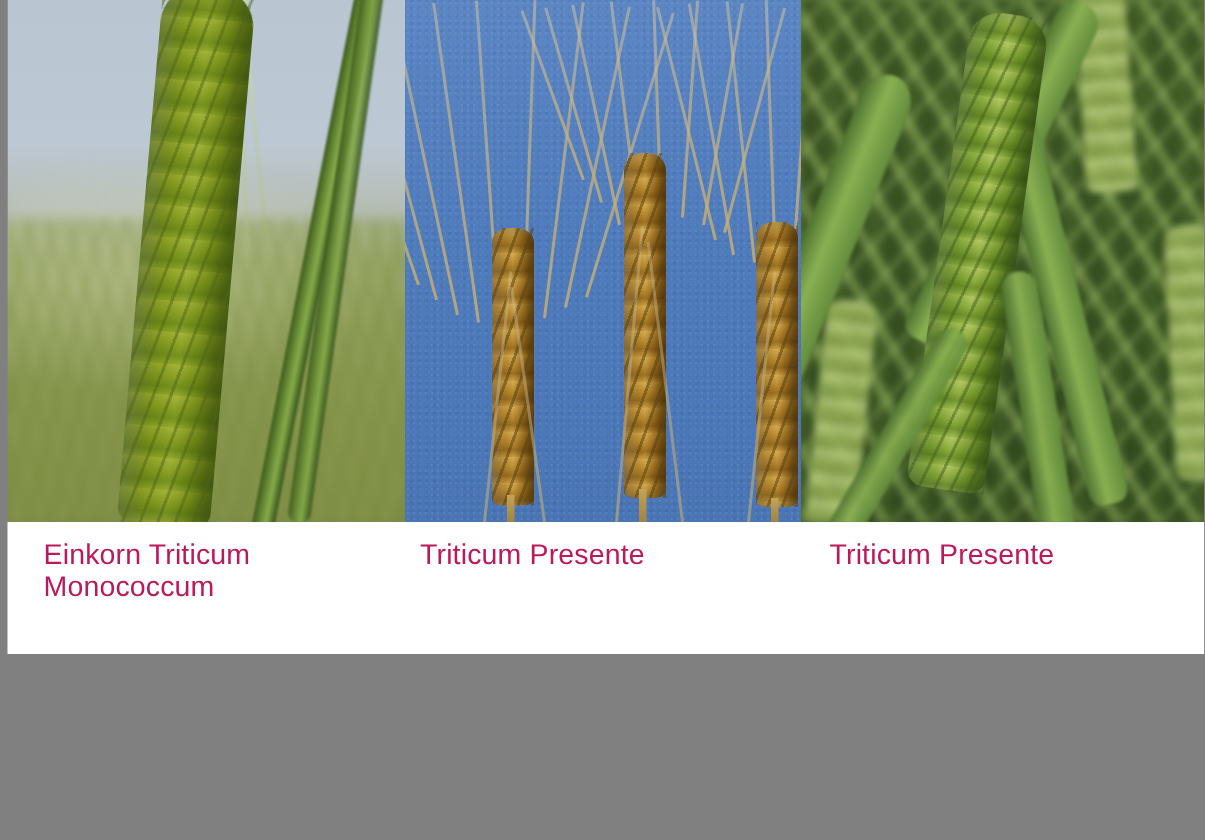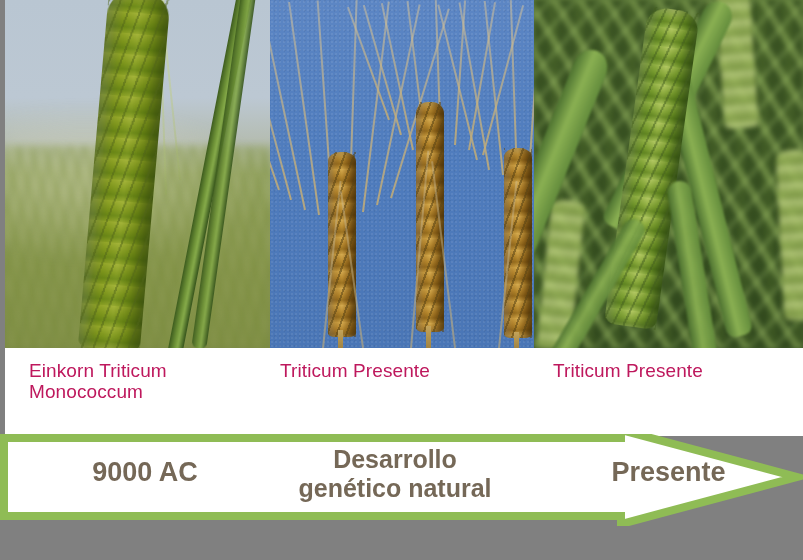--- a/index.html
+++ b/index.html
@@ -319,23 +319,14 @@
     </div>
   </div>
 
   <div class="caption-band">
     <div class="caption cap-1">Einkorn Triticum
 Monococcum</div>
     <div class="caption cap-2">Triticum Presente</div>
     <div class="caption cap-3">Triticum Presente</div>
   </div>
 
-  <div class="arrow">
-    <svg width="803" height="92" viewBox="0 0 803 92">
-      <polygon points="4,4 621,4 621,-4 797,43 621,90 621,82 4,82" fill="#FFFFFF" stroke="#8FBC55" stroke-width="8" stroke-linejoin="miter"></polygon>
-    </svg>
-    <div class="arrow-label lbl-start">9000 AC</div>
-    <div class="arrow-label lbl-middle">Desarrollo
-genético natural</div>
-    <div class="arrow-label lbl-present">Presente</div>
-  </div>
 
 </div>
 
 </body></html>

